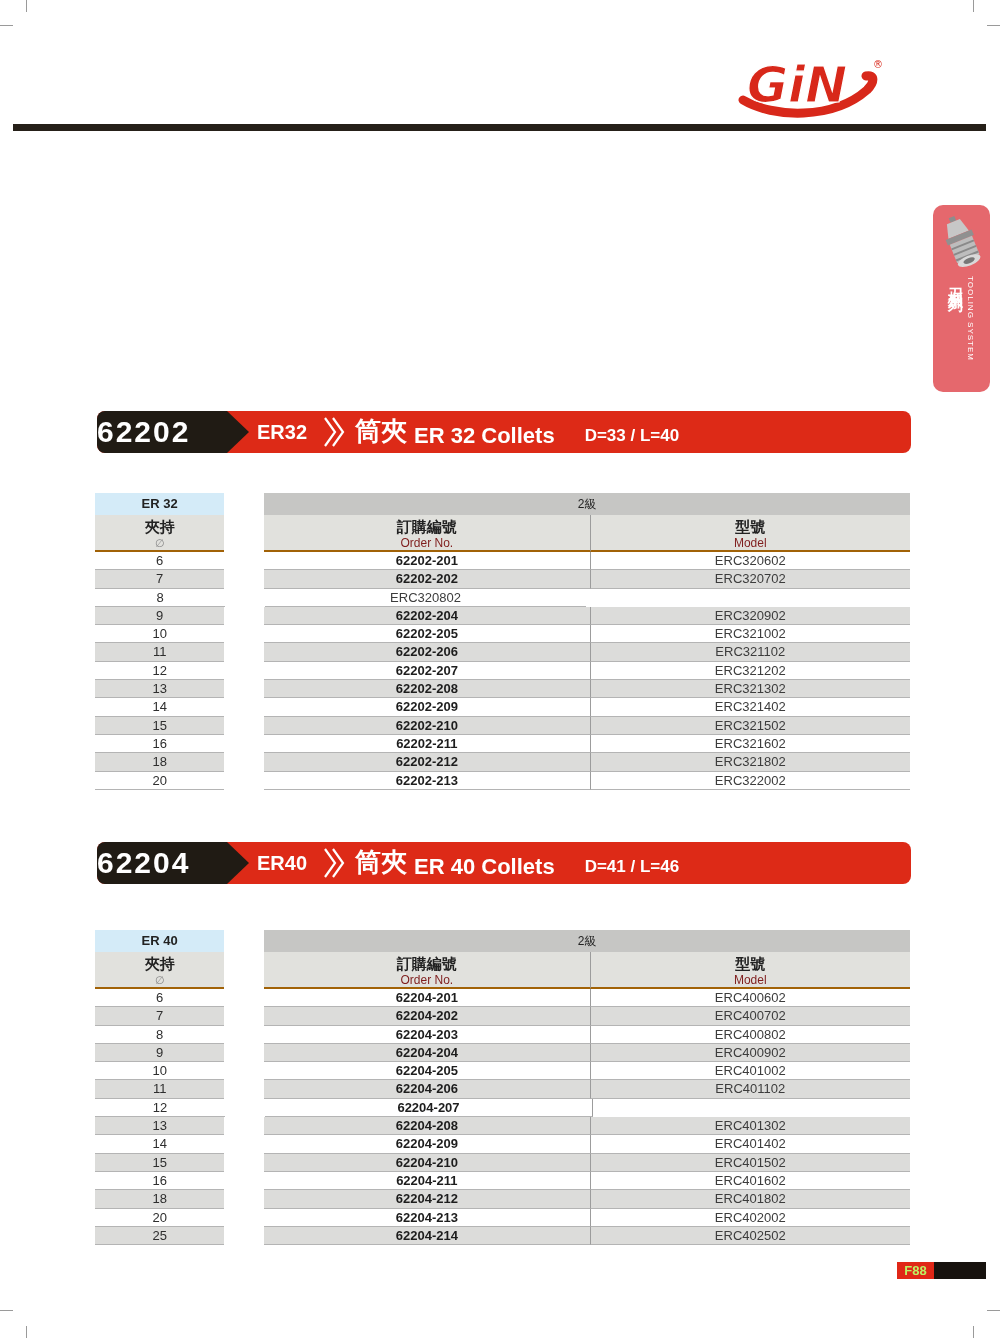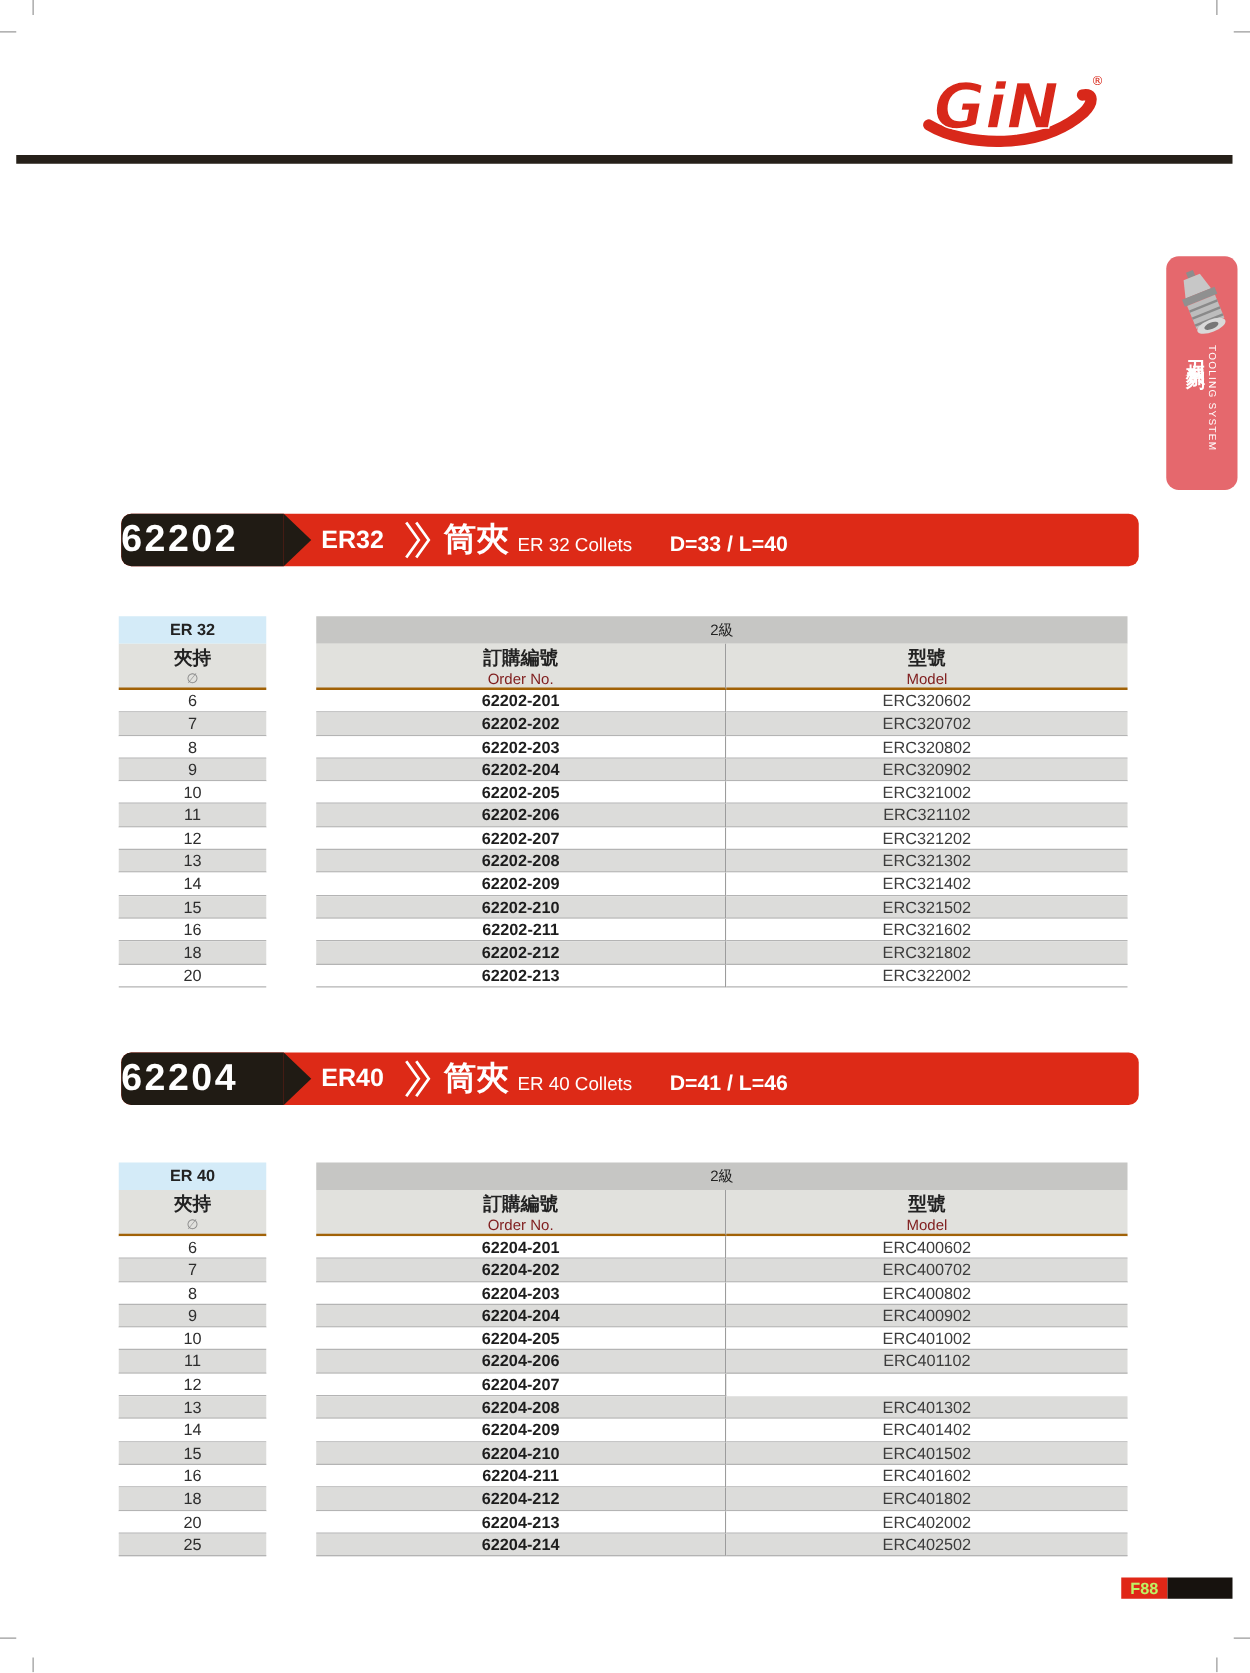--- a/index.html
+++ b/index.html
@@ -31,28 +31,28 @@
               border-radius:8px 0 0 8px; line-height:42px; font-size:30px;
               font-weight:bold; letter-spacing:2px; color:#fff; }
   .code-arrow { position:absolute; left:130px; top:0; width:0; height:0;
                 border-left:22px solid #201b14; border-top:21px solid transparent;
                 border-bottom:21px solid transparent; }
   .banner-content { position:absolute; left:160px; right:8px; top:0; height:42px;
                     display:flex; align-items:center; white-space:nowrap; }
   .series { font-size:20px; font-weight:bold; margin:0 16px 0 0; }
   .chev { margin-right:10px; }
   .tzh { font-size:26px; font-weight:bold; line-height:1; margin-right:7px; position:relative; top:-1px; }
-  .ten { font-size:15px; font-weight:normal; position:relative; top:4px; }
+  .ten { font-size:22px; font-weight:bold; position:relative; top:4px; }
   .dims { font-size:17px; font-weight:bold; margin-left:30px; position:relative; top:4px; }
 
   
   .tbl { position:absolute; width:815px; }
   .trow { display:flex; }
   .cell { text-align:center; box-sizing:border-box; }
-  .c-dia { width:118px; }
+  .c-dia { width:130px; }
   .c-gap { width:40px; background:transparent; }
   .c-ord { width:328px; border-right:1px solid #9c9c9c; }
   .c-mod { width:321px; }
   .c-grade { width:649px; }
 
   .h-blue { background:#d4ebf8; height:22px; line-height:22px; font-weight:bold; font-size:13px; }
   .h-grade { background:#c6c6c4; height:22px; line-height:22px; font-size:12px; }
   .h2 .cell { background:#e1e1dd; height:37px; border-bottom:2px solid #a16207; padding-top:3px; }
   .h2 .c-gap { background:transparent; border-bottom:none; }
   .hz { font-weight:bold; font-size:15px; line-height:1.25; display:block; }
@@ -163,21 +163,20 @@
       <div class="trow drow alt">
         <div class="cell c-dia">7</div>
         <div class="c-gap"></div>
         <div class="cell c-ord">62202-202</div>
         <div class="cell c-mod">ERC320702</div>
       </div>
 
       <div class="trow drow">
         <div class="cell c-dia">8</div>
         <div class="c-gap"></div>
-        <div class="cell c-ord">62202-203</div>
         <div class="cell c-mod">ERC320802</div>
       </div>
 
       <div class="trow drow alt">
         <div class="cell c-dia">9</div>
         <div class="c-gap"></div>
         <div class="cell c-ord">62202-204</div>
         <div class="cell c-mod">ERC320902</div>
       </div>
 

